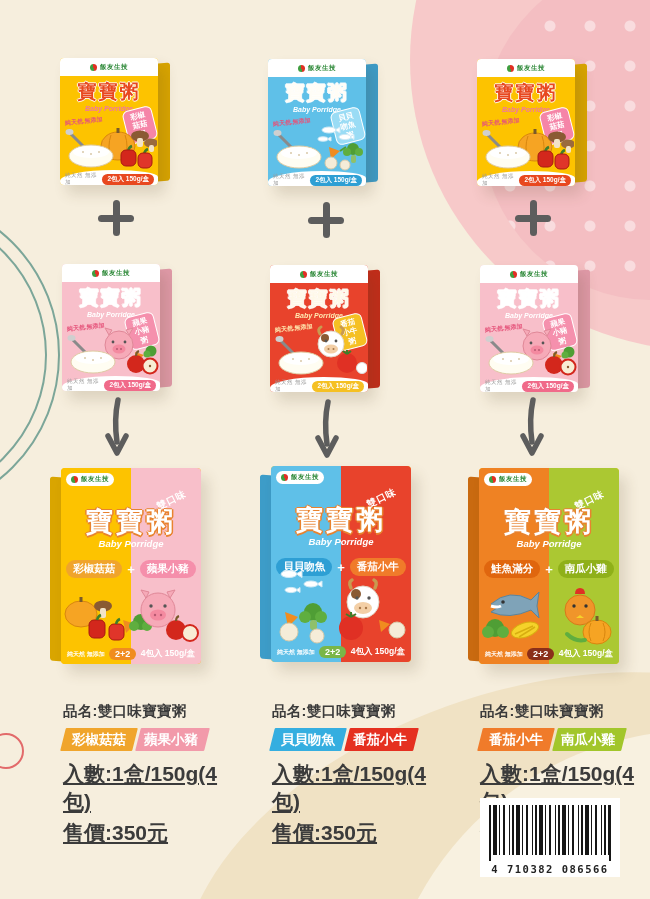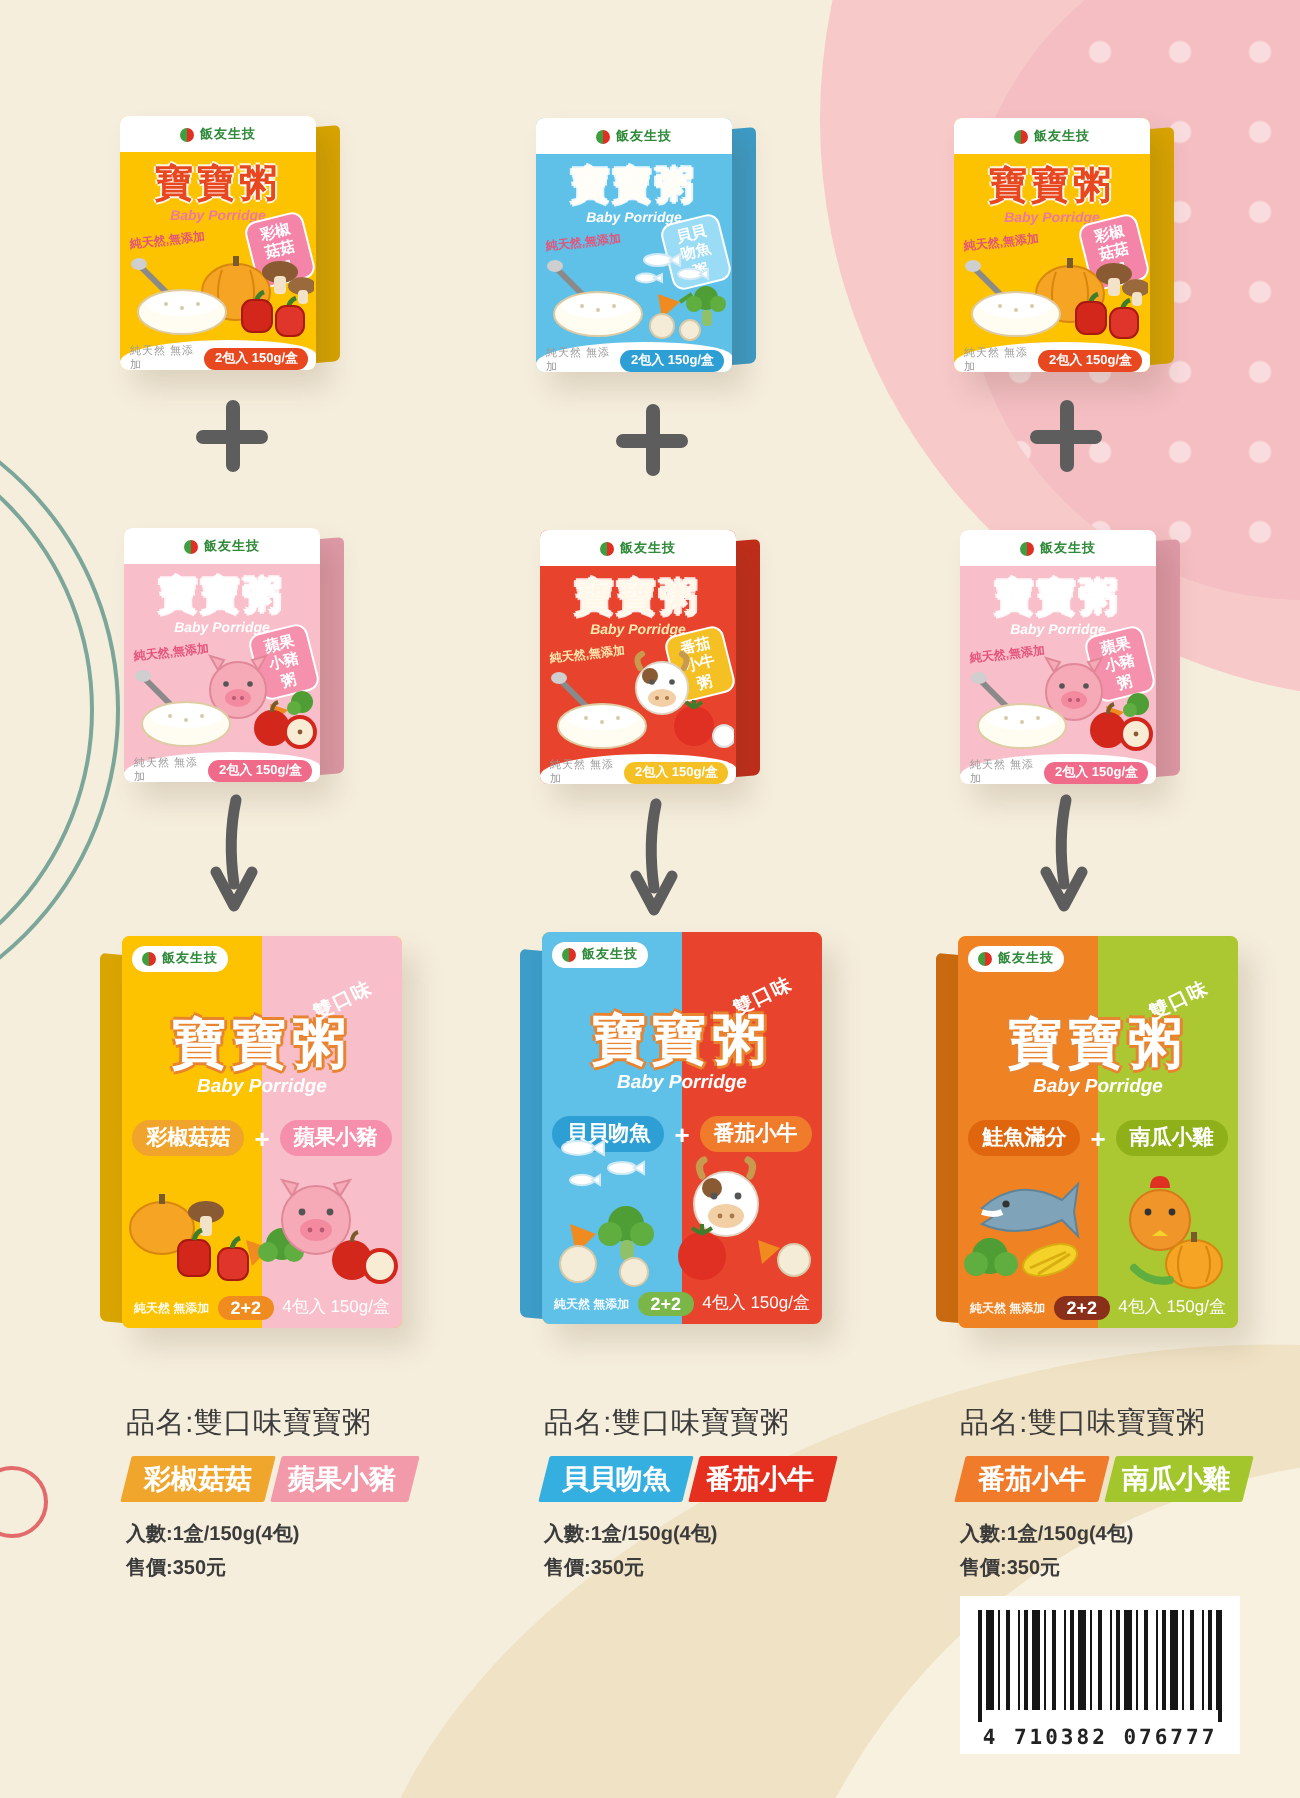--- a/index.html
+++ b/index.html
@@ -84,35 +84,35 @@
     gap:5px; z-index:2; }
   .fpill { font-size:10.5px; font-weight:bold; color:#fff; border-radius:10px; padding:2px 7px; white-space:nowrap; }
   .fpill.lp { background:var(--lp); }
   .fpill.rp { background:var(--rp); }
   .fplus { color:#fff; font-size:13px; font-weight:bold; }
   .combo-illus { position:absolute; left:0; bottom:16px; width:140px; height:86px; z-index:2; }
   .combo-bottom { position:absolute; left:6px; right:6px; bottom:4px; display:flex; align-items:center;
     justify-content:space-between; z-index:3; }
   .combo-note { font-size:6px; color:rgba(255,255,255,.95); font-weight:bold; }
   .count-pill { font-size:9px; font-weight:bold; color:#fff; background:var(--count); border-radius:9px; padding:1px 6px; }
-  .pack-text { font-size:8.5px; font-weight:normal; color:#fff; }
+  .pack-text { font-size:8.5px; font-weight:bold; color:#fff; }
 
   
   .info { position:absolute; width:160px; }
-  .p-name { font-size:14.5px; font-weight:normal; color:#3b3b3b; letter-spacing:.3px; }
+  .p-name { font-size:14.5px; font-weight:bold; color:#3b3b3b; letter-spacing:.3px; }
   .tags { display:flex; margin-top:7px; height:23px; }
   .tag { position:relative; padding:3px 9px 0 9px; font-size:13.5px; font-weight:bold; color:#fff; }
   .tag::before { content:""; position:absolute; inset:0; transform:skewX(-14deg); z-index:0; }
   .tag > span { position:relative; z-index:1; }
   .tag.t0::before { background:var(--t0); border-radius:1px; }
   .tag.t1::before { background:var(--t1); border-radius:1px; margin-left:3px; }
   .col-1 { --t0:#f0a52c; --t1:#f29aaa; }
   .col-2 { --t0:#35aee0; --t1:#e53020; }
   .col-3 { --t0:#f07b2a; --t1:#a2c62b; }
-  .pline { margin-top:9px; font-size:10px; font-weight:bold; color:#3b3b3b; }
+  .pline { margin-top:9px; font-size:21px; font-weight:bold; color:#3b3b3b;text-decoration:underline; }
   .pline.price { margin-top:3px; }
 
   
   .barcode { position:absolute; width:140px; height:79px; background:#fff; padding:7px 9px 3px 9px; }
   .bars { height:50px; position:relative;
     background-image:repeating-linear-gradient(90deg,
       #161616 0 2px, #fff 2px 4px, #161616 4px 8px, #fff 8px 10px,
       #161616 10px 11px, #fff 11px 14px, #161616 14px 16px, #fff 16px 20px,
       #161616 20px 21px, #fff 21px 23px); }
   .bars::before, .bars::after { content:""; position:absolute; top:0; width:2px; height:56px; background:#161616; }
@@ -560,16 +560,16 @@
     <div class="tags">
       <div class="tag t0"><span>番茄小牛</span></div>
       <div class="tag t1"><span>南瓜小雞</span></div>
     </div>
     <div class="pline">入數:1盒/150g(4包)</div>
     <div class="pline price">售價:350元</div>
   </div>
 
   <div class="barcode" style="left:480px; top:798px;">
     <div class="bars"></div>
-    <div class="bc-digits">4 710382 076777</div>
+    <div class="bc-digits">4 710382 086566</div>
   </div>
 
 </div>
 
 </body></html>

